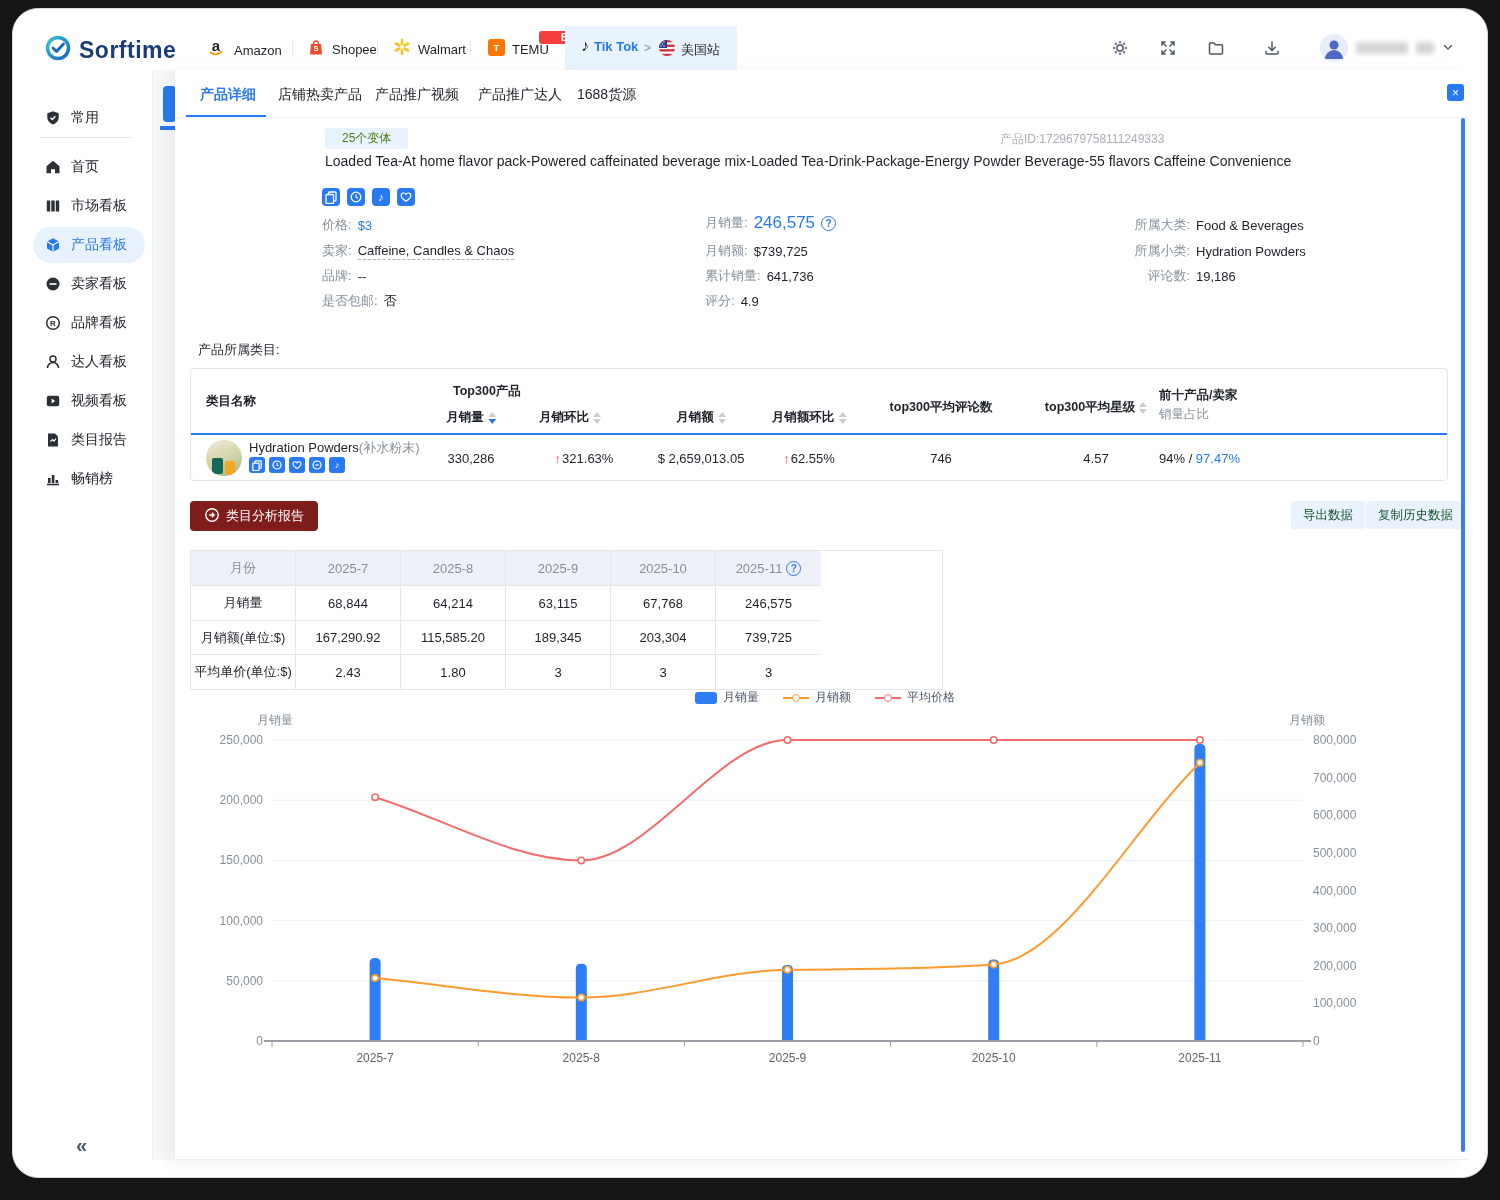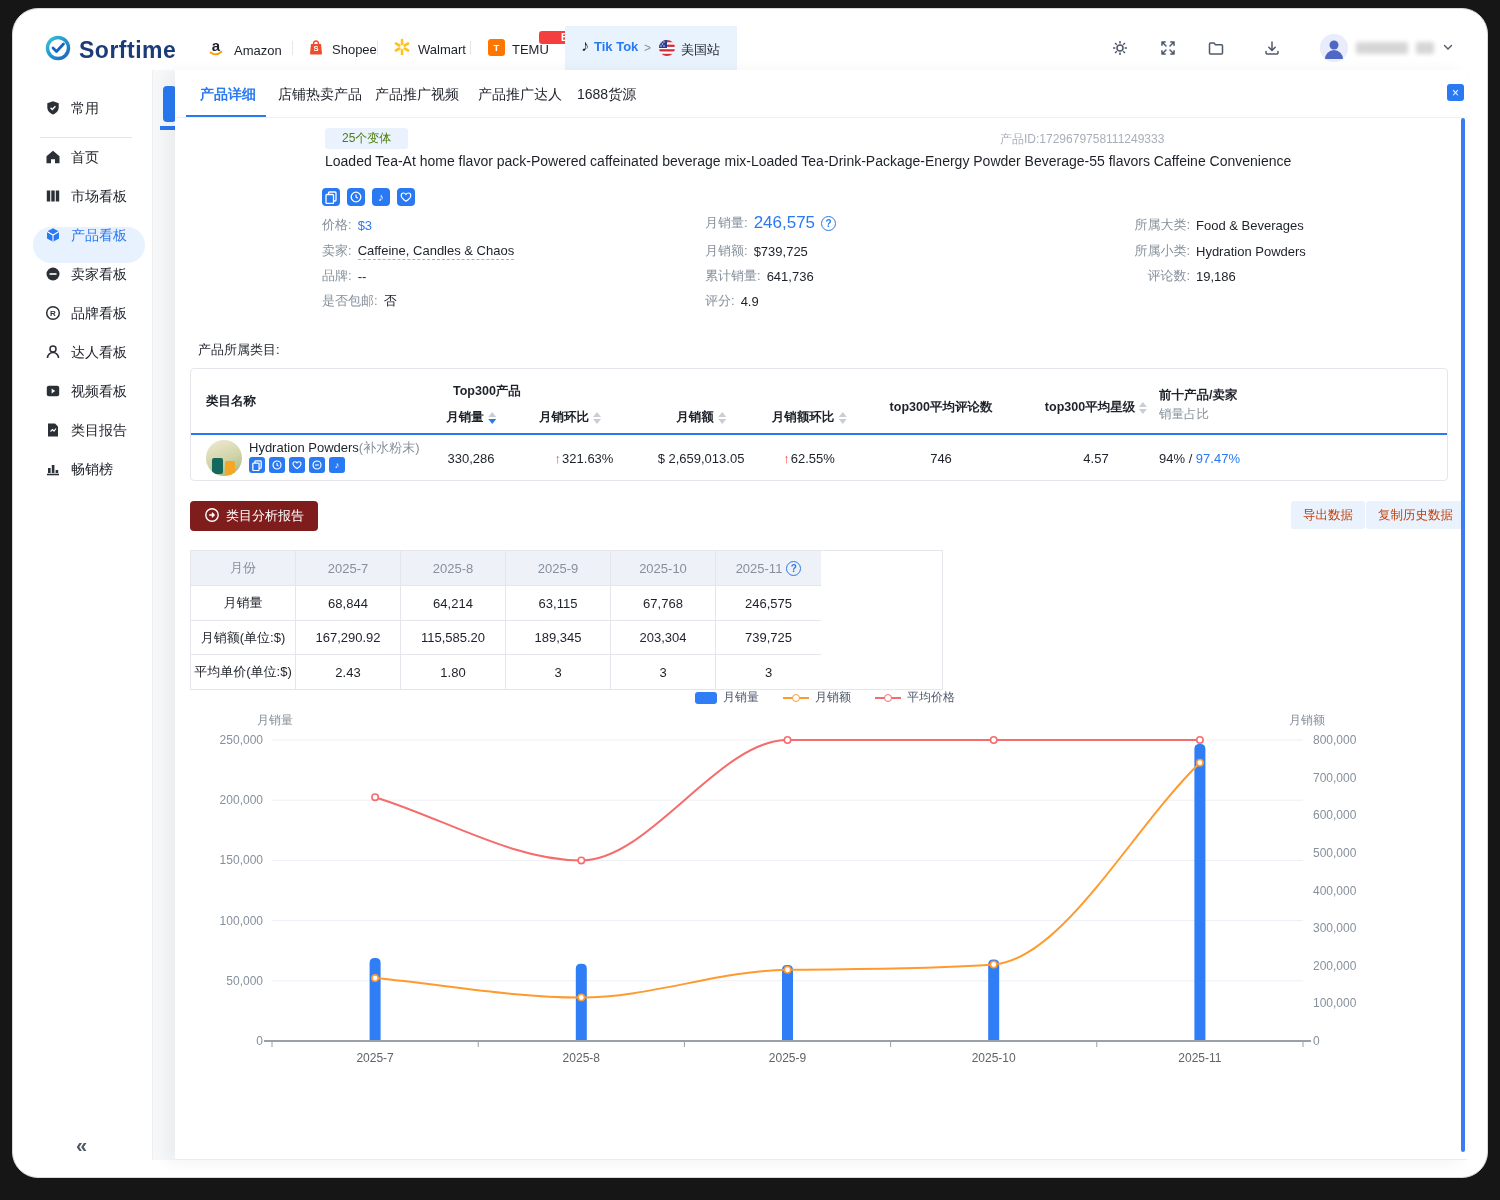--- a/index.html
+++ b/index.html
@@ -10,21 +10,21 @@
 
 .logo-text{font-size:23px;font-weight:bold;color:#1c3c78;letter-spacing:.5px}
 .navlbl{font-size:13px;color:#1d2129;white-space:nowrap}
 .navsep{width:1px;height:14px;background:#e5e6eb}
 .tiktok-group{background:#e9f3fd}
 .beta{background:#f53f3f;color:#fff;font-size:10px;padding:1px 22px;border-radius:3px;font-weight:bold}
 .nav-act{color:#4e5969;cursor:pointer}
 .avatar{width:28px;height:28px;border-radius:50%;overflow:hidden;background:#e9edfb}
 .redact{background:#d6d6d6;filter:blur(2px);border-radius:2px;height:12px;display:inline-block}
 
-.side-item{position:absolute;left:33px;width:112px;height:36px;border-radius:18px;display:flex;align-items:flex-start;gap:10px;padding-left:12px;font-size:14px;color:#1d2129;cursor:pointer;white-space:nowrap}
+.side-item{position:absolute;left:33px;width:112px;height:36px;border-radius:18px;display:flex;align-items:center;gap:10px;padding-left:12px;font-size:14px;color:#1d2129;cursor:pointer;white-space:nowrap}
 .side-item .ic{width:16px;height:16px;color:#2b2f36;flex:none}
 .side-item.active{background:#e8f1fe;color:#2979f2}
 .side-item.active .ic{color:#2979f2}
 .side-div{position:absolute;left:40px;top:137px;width:92px;height:1px;background:#e5e6eb}
 .collapse{position:absolute;left:76px;top:1134px;font-size:20px;color:#4e5969;font-weight:bold;cursor:pointer}
 .page-strip{position:absolute;left:152px;top:70px;width:23px;height:1090px;background:#f7f8fa}
 .side-border{position:absolute;left:152px;top:70px;width:1px;height:1090px;background:#efefef}
 
 .panel{position:absolute;left:175px;top:70px;width:1292px;height:1090px;background:#fff;box-shadow:-8px 2px 16px rgba(29,33,41,.06);border-bottom:1px solid #ebedf0}
 .tabs-line{position:absolute;left:175px;top:117px;width:1292px;height:1px;background:#f0f1f3}
@@ -73,21 +73,21 @@
 .sort .u{border-bottom:5px solid #c9cdd4}
 .sort .d{border-top:5px solid #c9cdd4}
 .sort .d.on{border-top-color:#2979f2}
 .upar{color:#f53f3f;font-weight:bold;margin-right:1px}
 .ravat{position:absolute;left:15px;top:71px;width:36px;height:36px;border-radius:50%;overflow:hidden;background:linear-gradient(160deg,#f2e9d4,#cfd3a6 55%,#9fb77f)}
 .ravat:before{content:"";position:absolute;left:6px;bottom:2px;width:11px;height:16px;background:#15685c;border-radius:2px}
 .ravat:after{content:"";position:absolute;left:19px;bottom:1px;width:10px;height:14px;background:#f5a623;border-radius:2px}
 .gray{color:#86909c;font-weight:normal}
 
 .btn-primary{position:absolute;left:190px;top:501px;height:30px;background:#7f1d1d;border-radius:4px;color:#fff;font-size:13px;display:inline-flex;align-items:center;gap:6px;padding:0 14px;cursor:pointer;border:none}
-.btn-light{position:absolute;height:28px;background:#e9f2fd;border-radius:3px;color:#c2410c;font-size:12.5px;display:inline-flex;align-items:center;padding:0 12px;cursor:pointer;border:none}
+.btn-light{position:absolute;height:28px;background:#e9f2fd;border-radius:3px;color:#14532d;font-size:12.5px;display:inline-flex;align-items:center;padding:0 12px;cursor:pointer;border:none}
 
 .mt{position:absolute;left:190px;top:550px;width:753px;display:grid;grid-template-columns:105px repeat(5,105px);grid-template-rows:35px 35px 34px 34px;border:1px solid #e5e6eb}
 .mt>div{border-right:1px solid #e5e6eb;border-bottom:1px solid #e5e6eb;display:flex;align-items:center;justify-content:center;font-size:13px;color:#1d2129;gap:4px}
 .mt>div.lc{border-right:none}
 .mt>div.lr{border-bottom:none}
 .mt .th{background:#eef1f8;color:#86909c}
 
 .legend{position:absolute;left:190px;top:689px;width:1270px;display:flex;justify-content:center;gap:24px;font-size:12px;color:#4e5969;align-items:center}
 .legend-item{display:flex;align-items:center;gap:6px;cursor:pointer}
 .bsw{width:22px;height:12px;border-radius:3px;display:inline-block}

